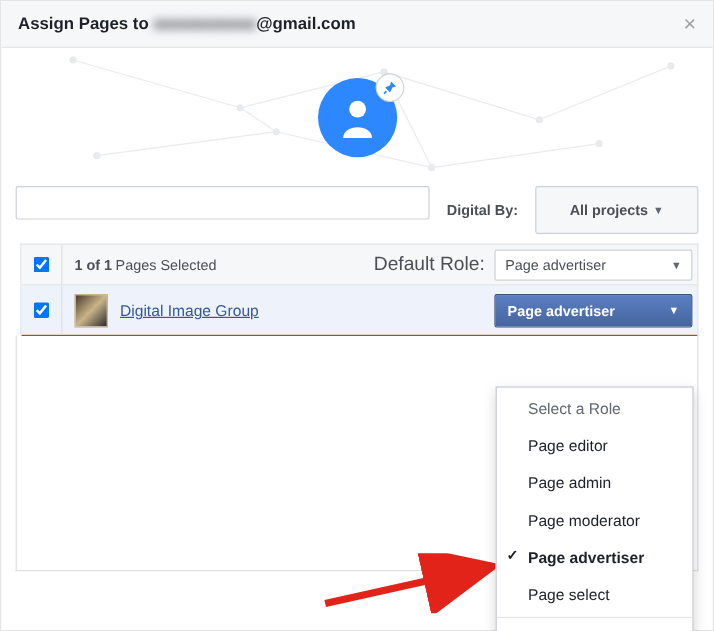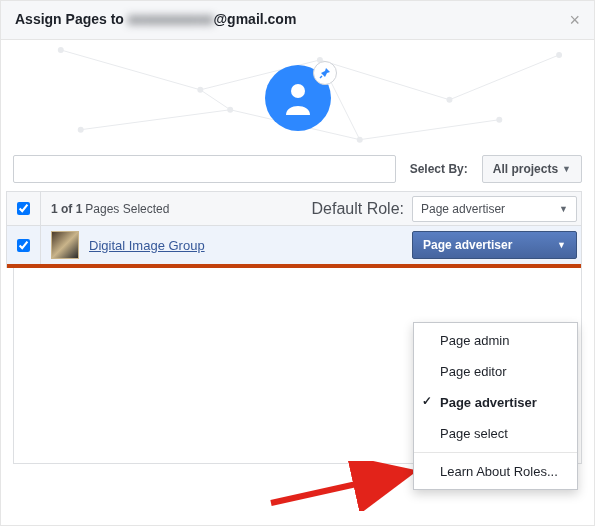--- a/index.html
+++ b/index.html
@@ -101,33 +101,33 @@
     display: flex;
     align-items: center;
     padding: 0 8px;
     font-size: 12px;
     color: #4b4f56;
     font-weight: bold;
   }
   .projects-btn {
     border: 1px solid #ccd0d5;
     background: #f6f7f9;
-    padding: 0 10px;
-    height: 28px;
+    padding: 0 28px;
+    height: 40px;
     font-size: 12px;
     color: #4b4f56;
     border-radius: 2px;
     display: flex;
     align-items: center;
     gap: 4px;
     cursor: pointer;
     font-weight: bold;
   }
   .table {
-    margin: 8px 12px 0 5px;
+    margin: 8px 12px 0 16px;
     border: 1px solid #dddfe2;
     border-bottom: none;
   }
   .thead {
     display: flex;
     align-items: center;
     background: #f6f7f9;
     border-bottom: 1px solid #dddfe2;
     height: 34px;
   }
@@ -165,21 +165,21 @@
     display: flex;
     align-items: center;
     justify-content: space-between;
     cursor: pointer;
     border-radius: 2px;
   }
   .trow {
     display: flex;
     align-items: center;
     height: 42px;
-    border-bottom: 4px solid #c2410c;
+    border-bottom: 1px solid #c2410c;
     background: #eef3fb;
   }
   .page-cell {
     flex: 1;
     display: flex;
     align-items: center;
     gap: 10px;
     padding: 0 10px;
   }
   .page-thumb {
@@ -315,21 +315,21 @@
           <path d="M7 1 L11 5 L8 6 L6 10 L2 6 L6 4 Z" fill="#2d88ff"></path>
           <line x1="3" y1="9" x2="1" y2="11" stroke="#2d88ff" stroke-width="1.4"></line>
         </svg>
       </div>
     </div>
   </div>
 
 
   <div class="controls-row">
     <input class="search-box" type="text" placeholder="" style="">
-    <div class="filter-label">Select By:</div>
+    <div class="filter-label">Digital By:</div>
     <div class="projects-btn">
       <span>All projects</span>
       <span class="caret-dark">▼</span>
     </div>
   </div>
 
   <div class="table">
     <div class="thead">
       <div class="cb-cell">
         <input type="checkbox" checked="" style="">
@@ -355,22 +355,24 @@
       </div>
       <div class="role-select-active">
         <span>Page advertiser</span>
         <span class="caret">▼</span>
       </div>
     </div>
   </div>
   <div class="table-blank"></div>
 
   <div class="dropdown">
+    <div class="opt header-opt">Select a Role</div>
+    <div class="opt">Page editor</div>
     <div class="opt">Page admin</div>
-    <div class="opt">Page editor</div>
+    <div class="opt">Page moderator</div>
     <div class="opt selected">Page advertiser</div>
     <div class="opt">Page select</div>
     <div class="divider"></div>
     <div class="opt">Learn About Roles...</div>
   </div>
 
   <svg class="arrow" width="160" height="50">
     <defs>
       <marker id="ah" markerWidth="12" markerHeight="12" refX="9" refY="5" orient="auto">
         <path d="M0,0 L11,5 L0,10 Z" fill="#e2231a"></path>

